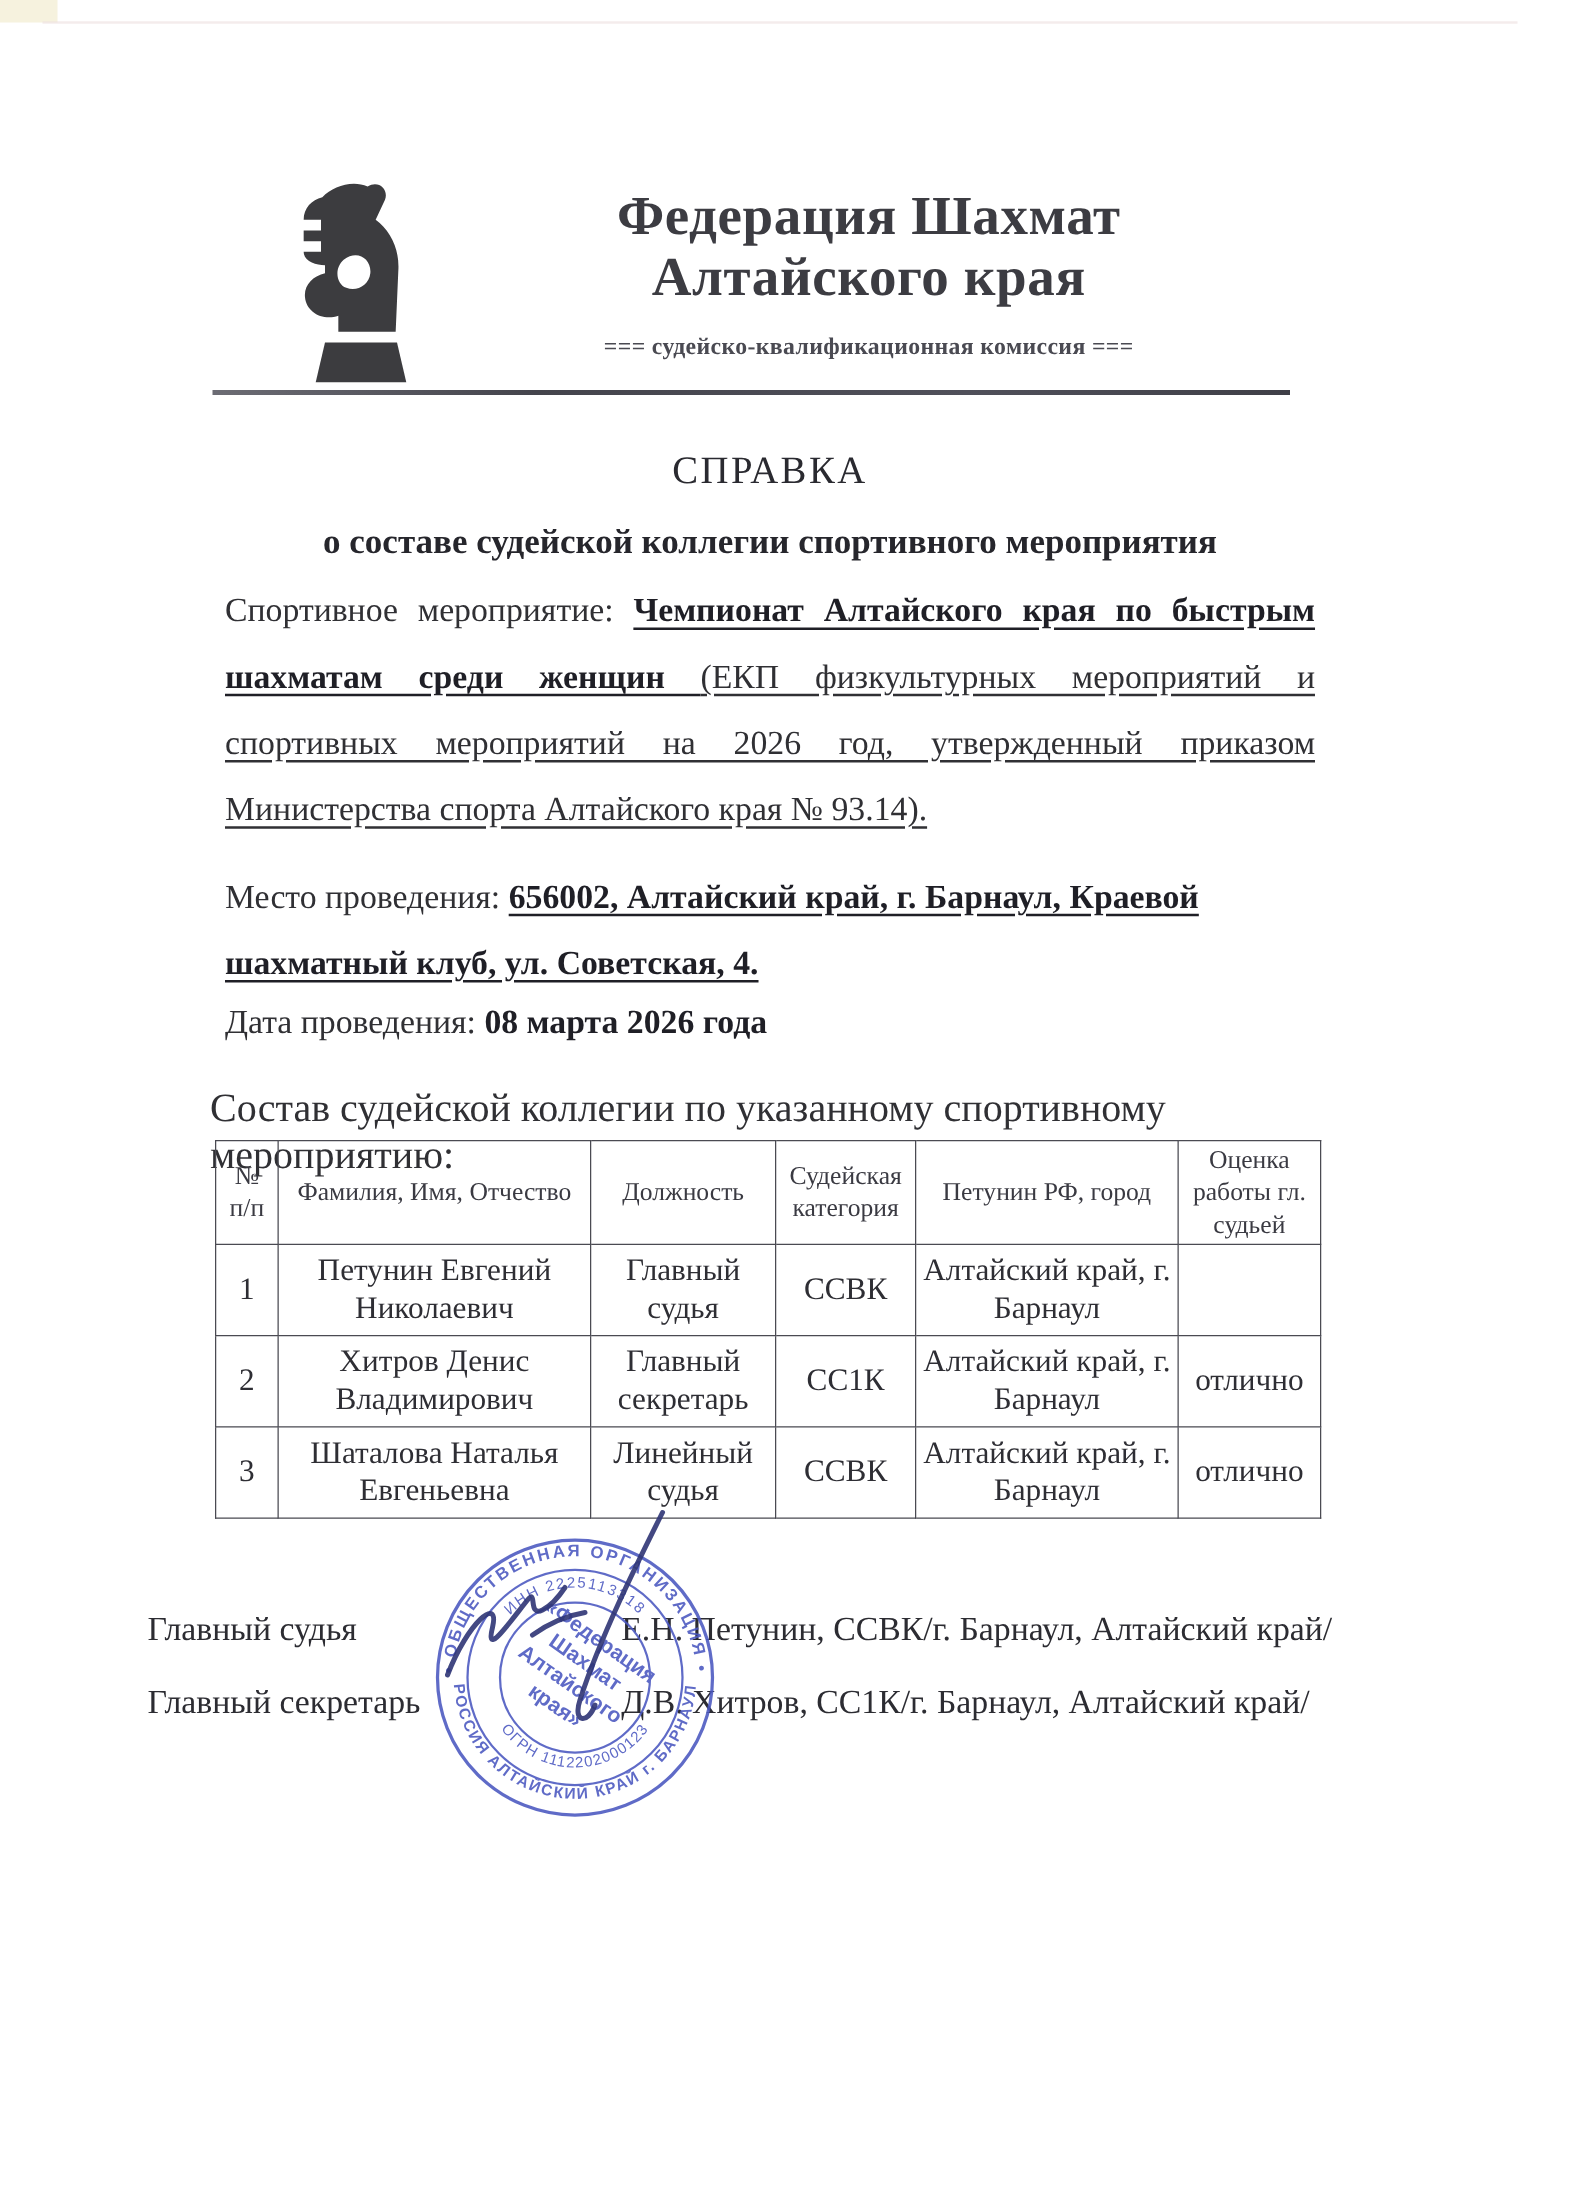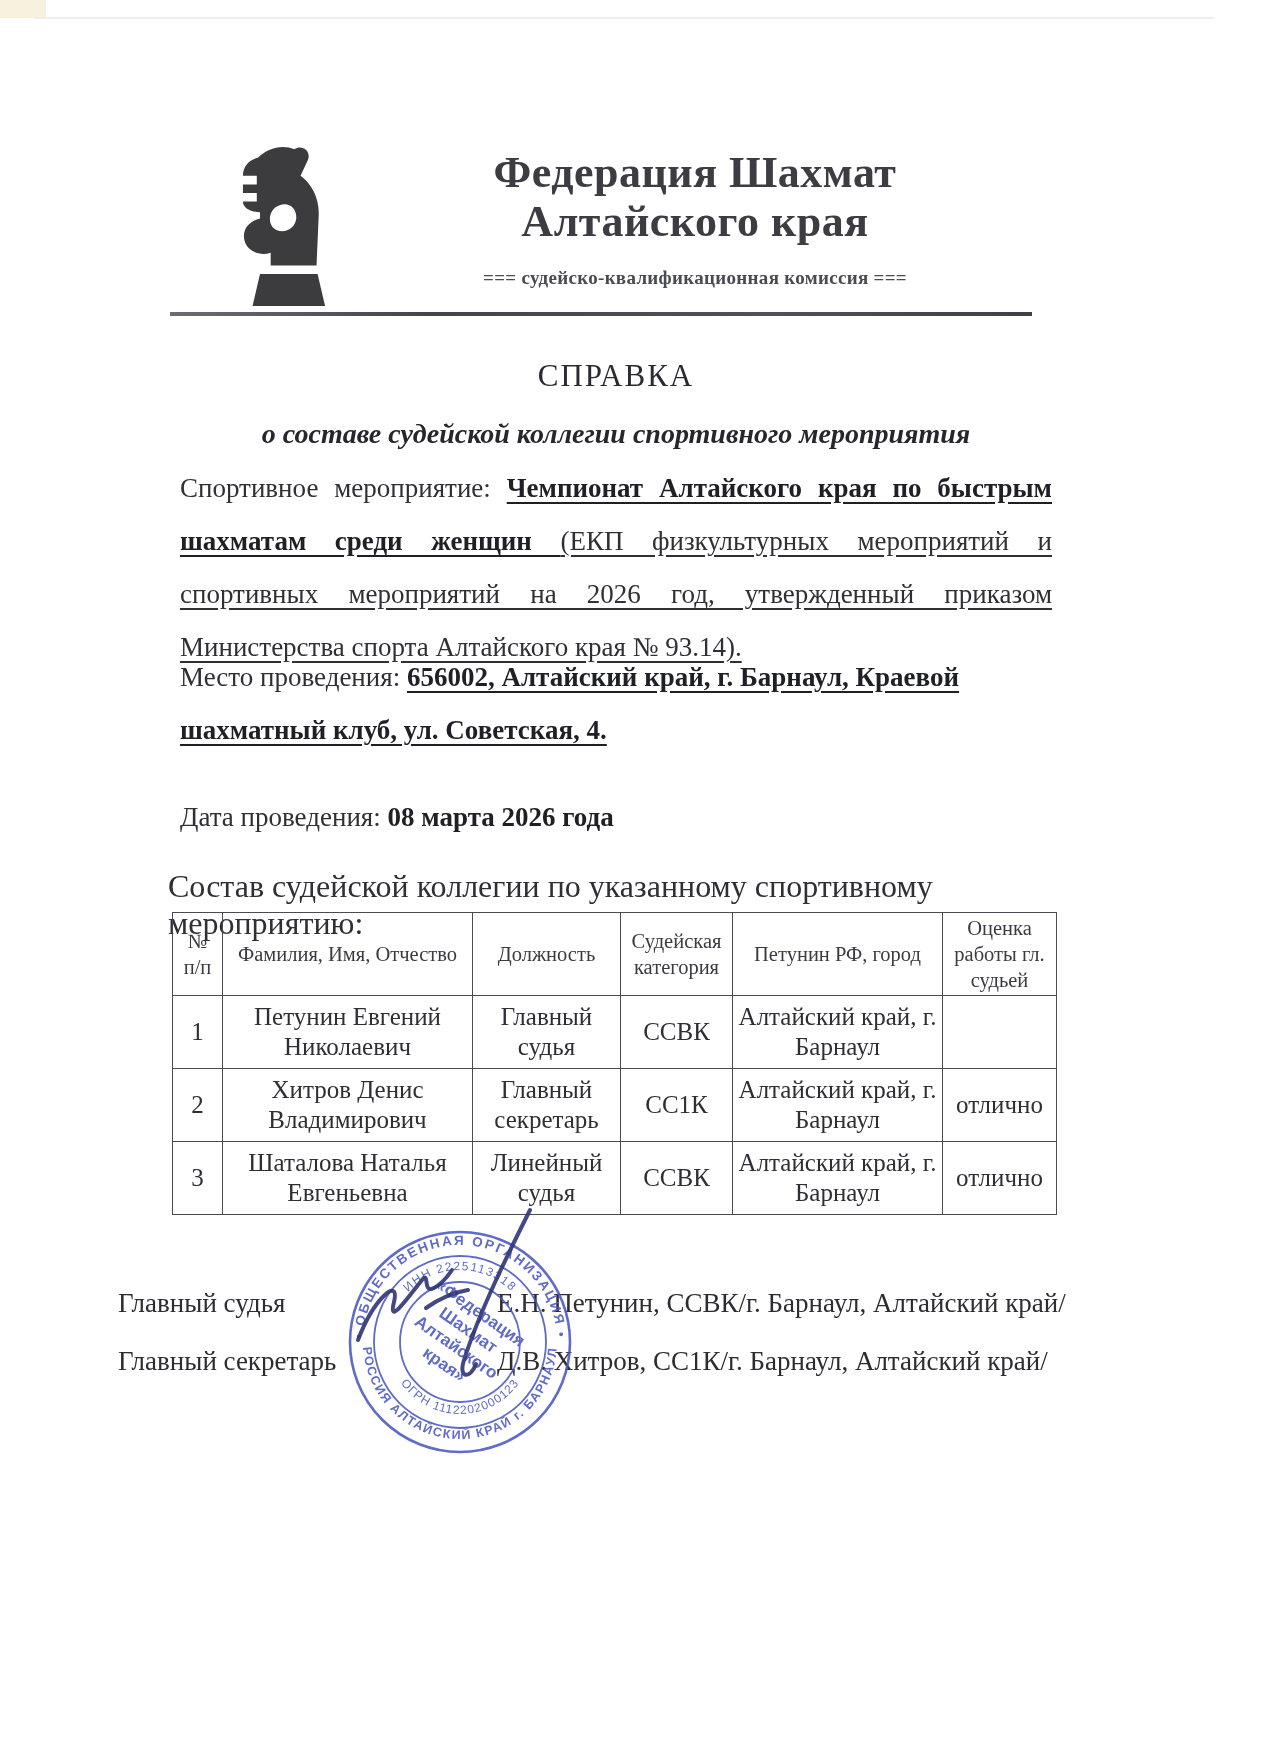--- a/index.html
+++ b/index.html
@@ -20,26 +20,26 @@
   .org{position:absolute;left:452px;top:148px;width:486px;text-align:center;}
   .org-name{font-weight:bold;font-size:44px;line-height:49px;color:#3c3c42;letter-spacing:.5px;}
   .commission{margin-top:21px;font-weight:bold;font-size:19px;color:#4a4a52;letter-spacing:.3px;}
   .rule{position:absolute;left:170px;top:312px;width:862px;height:4px;
         background:linear-gradient(to right,#6c6c74,#44444c 30%,#50505a 70%,#3f3f47);}
 
   
   .title{position:absolute;left:180px;top:358px;width:872px;text-align:center;
          font-weight:normal;font-size:31px;letter-spacing:2px;color:#2a2a30;}
   .subtitle{position:absolute;left:180px;top:418px;width:872px;text-align:center;
-         font-weight:bold;font-size:28px;color:#26262c;font-style:italic;}
+         font-weight:bold;font-size:28px;color:#26262c;}
 
   
   .para{position:absolute;left:180px;width:872px;margin:0;font-size:27px;line-height:53px;font-family:Liberation Serif, serif;}
   .p-event{top:462px;text-align:justify;}
-  .p-venue{top:651px;text-align:left;}
+  .p-venue{top:691px;text-align:left;}
   .p-date{top:791px;text-align:left;}
   .b{font-weight:bold;color:#1f1f26;}
   .u{text-decoration:underline;text-underline-offset:5px;}
   .intro{position:absolute;left:168px;top:868px;width:920px;margin:0;font-size:32px;}
 
   
   table.judges{position:absolute;left:172px;top:912px;border-collapse:collapse;table-layout:fixed;width:884px;
                color:#2e2e34;}
   table.judges th,table.judges td{border:1.6px solid #4a4a52;text-align:center;vertical-align:middle;padding:2px 4px;}
   table.judges th{font-weight:normal;font-size:20.5px;line-height:26px;height:74px;color:#3a3a42;}

